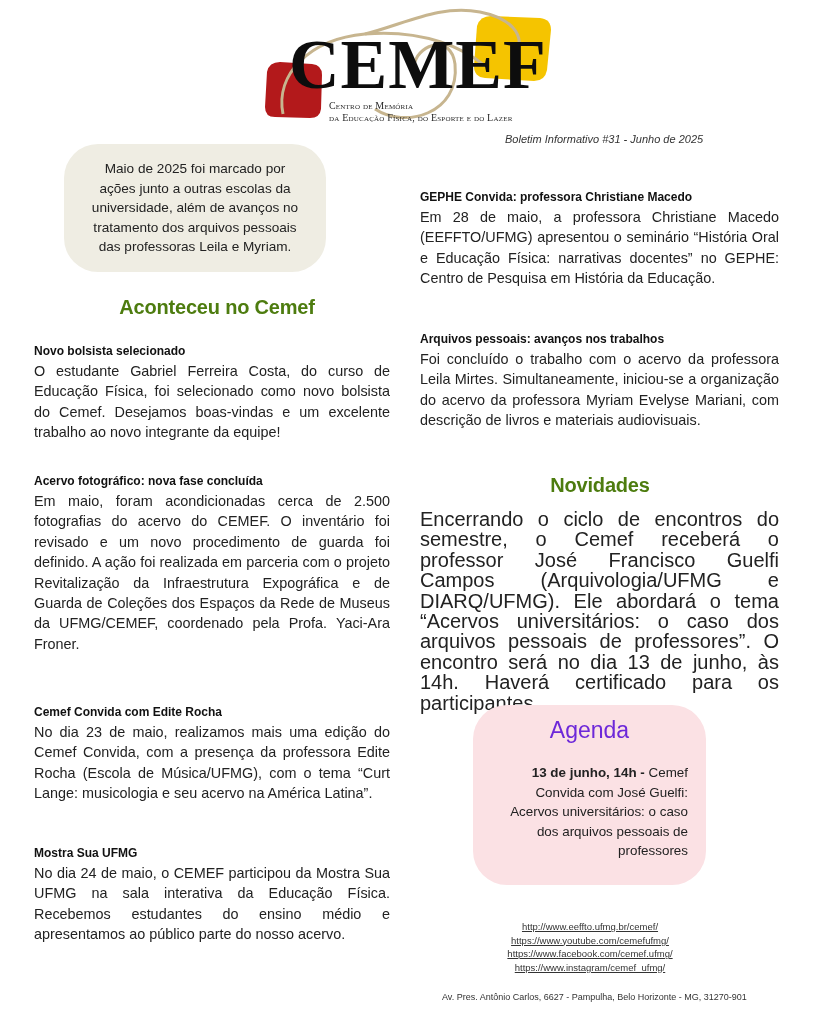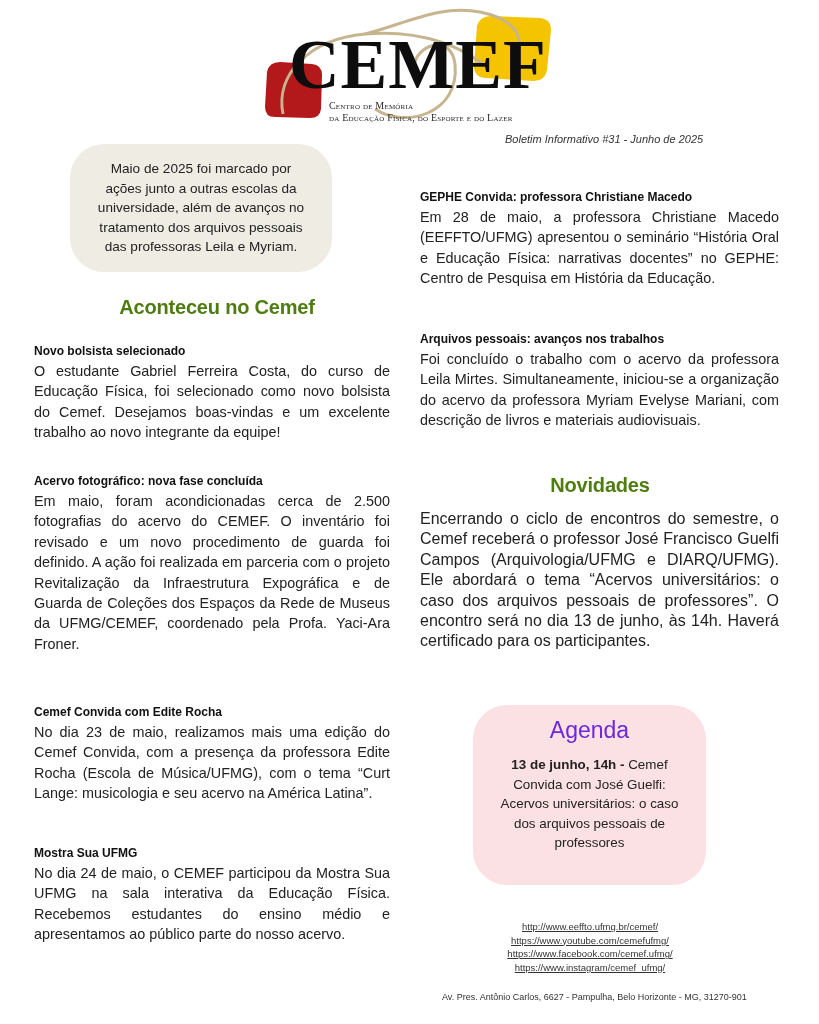--- a/index.html
+++ b/index.html
@@ -10,45 +10,45 @@
     .logo { position: absolute; left: 255px; top: 4px; width: 305px; height: 122px; }
     .logo svg { position: absolute; left: 0; top: 0; }
     .logo-word { position: absolute; left: 34px; top: 26px; font-family: "Liberation Serif", "DejaVu Serif", serif; font-weight: bold; font-size: 70px; letter-spacing: 1px; color: #0d0d0d; line-height: 1; }
     .logo-sub { position: absolute; left: 74px; font-family: "Liberation Serif", "DejaVu Serif", serif; font-size: 10px; color: #2a2a2a; font-variant: small-caps; letter-spacing: 0.2px; white-space: nowrap; }
     .logo-sub.l1 { top: 96px; }
     .logo-sub.l2 { top: 108px; }
 
     .issue { position: absolute; left: 505px; top: 133px; font-size: 11px; font-style: italic; color: #333; }
 
     
-    .summary { position: absolute; left: 70px; top: 144px; width: 262px; height: 128px; background: #efede3; border-radius: 34px; display: flex; align-items: center; justify-content: center; padding: 0 21px; }
+    .summary { position: absolute; left: 64px; top: 144px; width: 262px; height: 128px; background: #efede3; border-radius: 34px; display: flex; align-items: center; justify-content: center; padding: 0 21px; }
     .summary p { font-size: 13.6px; line-height: 19.5px; text-align: center; color: #222; }
 
     .section-title { position: absolute; font-weight: bold; font-size: 20px; color: #4d7c0f; text-align: center; letter-spacing: -0.2px; }
     .t-aconteceu { left: 34px; width: 366px; top: 296px; }
     .t-novidades { left: 420px; width: 360px; top: 474px; }
 
     .article { position: absolute; width: 356px; }
     .article h3 { font-size: 12px; font-weight: bold; line-height: 20px; color: #111; }
     .article p { font-size: 14.4px; line-height: 20.4px; text-align: justify; color: #222; }
     .col-left { left: 34px; width: 356px; }
     .col-right { left: 420px; width: 359px; }
 
     .a1 { top: 341px; }
     .a2 { top: 471px; }
     .a3 { top: 690px; margin-top: 12px; }
     .a4 { top: 843px; }
     .a5 { top: 187px; }
     .a6 { top: 329px; }
-    .novidades-body { position: absolute; left: 420px; width: 359px; top: 509px; font-size: 16px; line-height: 20.4px; text-align: justify; color: #222; }
+    .novidades-body { position: absolute; left: 420px; width: 359px; top: 509px; font-size: 20px; line-height: 20.4px; text-align: justify; color: #222; }
 
     
     .agenda { position: absolute; left: 473px; top: 705px; width: 233px; height: 180px; background: #fbe1e4; border-radius: 34px; text-align: center; padding-top: 10px; }
     .agenda h2 { font-size: 23px; font-weight: normal; color: #6d28d9; line-height: 30px; }
-    .agenda p { margin-top: 10px; font-size: 13.4px; line-height: 19.5px; color: #222; padding: 0 18px; }
+    .agenda p { margin-top: 18px; font-size: 13.4px; line-height: 19.5px; color: #222; padding: 0 18px; text-align: right; }
     .agenda b { font-weight: bold; }
 
     .links { position: absolute; left: 480px; top: 920px; width: 220px; text-align: center; }
     .links a { display: block; font-size: 9.5px; line-height: 13.6px; color: #333; text-decoration: underline; }
     .address { position: absolute; left: 442px; top: 992px; font-size: 9px; color: #333; white-space: nowrap; }
   </style>
 </head>
 <body>
 
 <div class="logo">

